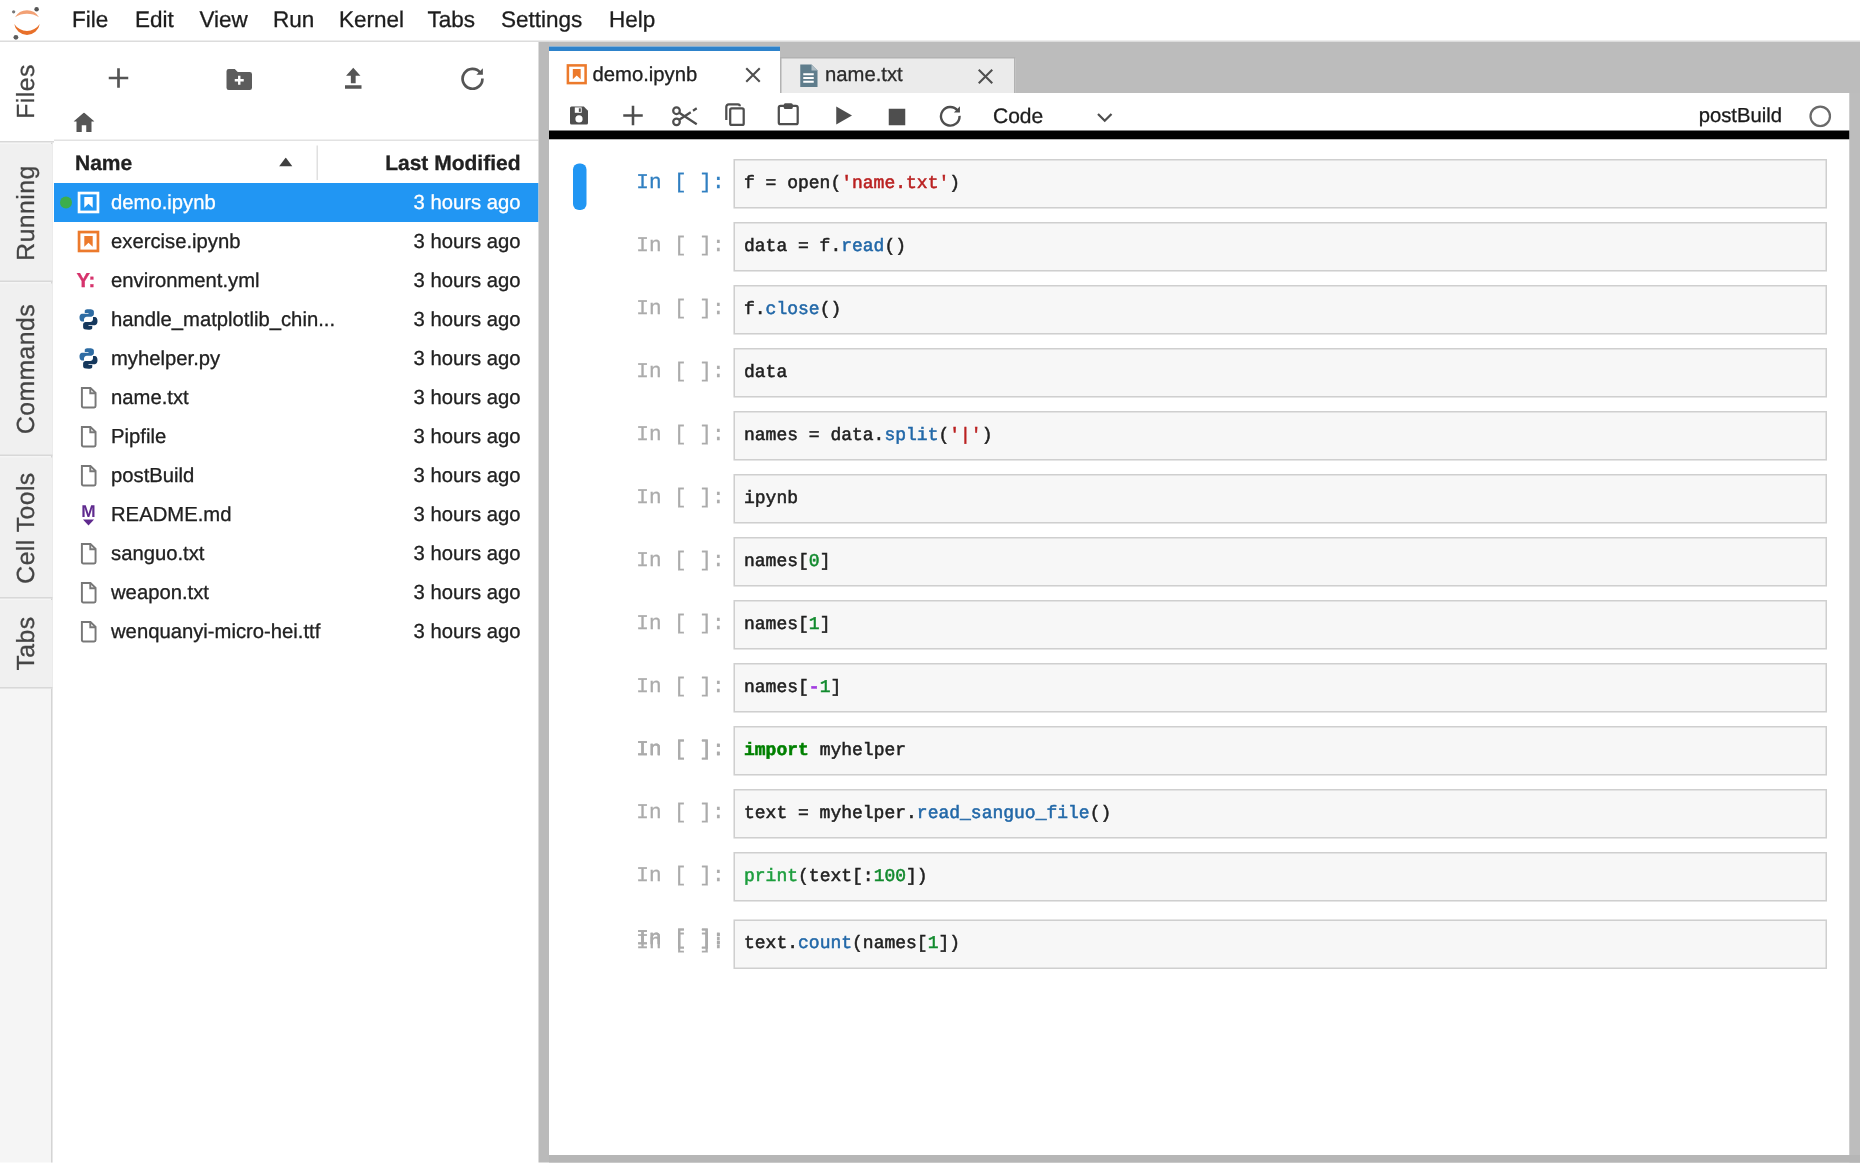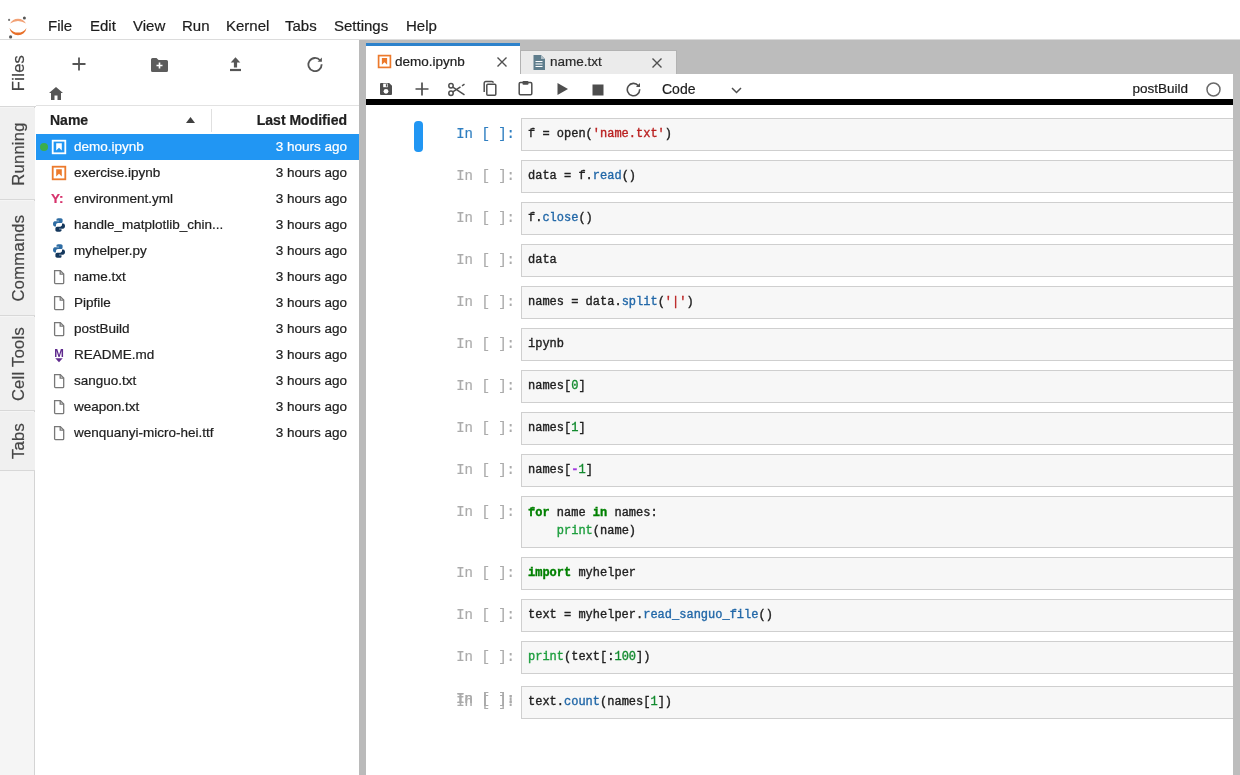--- a/index.html
+++ b/index.html
@@ -1,18 +1,18 @@
 <!DOCTYPE html>
 <html><head>
 <meta charset="utf-8">
 <style>
 * { margin:0; padding:0; box-sizing:border-box; }
 html,body { width:1240px; height:775px; overflow:hidden; background:#fff;
   font-family:"Liberation Sans", sans-serif; -webkit-text-stroke:0.2px; }
-#app { position:absolute; left:0; top:12px; width:1240px; height:584px;text-decoration:underline; }
+#app { position:absolute; left:0; top:0; width:1240px; height:584px;text-decoration:underline; }
 
 
 #menubar { position:absolute; left:0; top:0; width:1240px; height:28px;
   background:#fff; border-bottom:1px solid #dcdcdc; }
 #menubar .item { position:absolute; top:0; height:28px; line-height:28px;
   font-size:15px; color:#1d1d1d; }
 #logo { position:absolute; left:7px; top:3px; }
 
 
 #sidebar { position:absolute; left:0; top:28px; width:35px; height:747px;
@@ -57,21 +57,21 @@
 #toolbar { position:absolute; left:0; top:34px; width:867px; height:31px;
   background:#fff; border-bottom:6px solid #000000; }
 #tb2border { position:absolute; left:154px; top:34px; width:720px; height:1px; background:#bdbdbd; }
 #nb { position:absolute; left:0; top:65px; width:867px; height:678px;
   background:#fff; overflow:hidden; }
 #rightstrip { position:absolute; left:867px; top:34px; width:7px; height:713px; background:#bdbdbd; }
 #bottomstrip { position:absolute; left:0; top:742px; width:874px; height:5px; background:#b6b6b6; }
 
 
 #cells { position:absolute; left:0; top:13px; width:867px; }
-.cell { position:relative; margin-bottom:9px; padding-left:123px;margin-left:32px; }
+.cell { position:relative; margin-bottom:9px; padding-left:123px; }
 .prompt { position:absolute; left:0; top:8px; width:117px; text-align:right;
   font-family:"Liberation Mono", monospace; font-size:14px; line-height:17px; color:#ababab;
   white-space:pre; }
 .cell.active .prompt { color:#307fc1; }
 .input { border:1px solid #cfcfcf; background:#f7f7f7; padding:7px 6px;
   font-family:"Liberation Mono", monospace; font-size:12px; line-height:17px;
   color:#212121; white-space:pre; width:729px; -webkit-text-stroke:0.35px; }
 .collapser { position:absolute; left:16px; top:3px; width:9px; height:31px;
   border-radius:4px; background:#2196f3; }
 .kw { color:#008000; font-weight:bold; }
@@ -354,22 +354,20 @@
       <div class="cell">
             <div class="prompt">In [ ]:</div>
             <div class="input">names[<span class="nm">1</span>]</div>
           </div>
       <div class="cell">
             <div class="prompt">In [ ]:</div>
             <div class="input">names[<span class="op">-</span><span class="nm">1</span>]</div>
           </div>
       <div class="cell">
             <div class="prompt">In [ ]:</div>
-            <div class="input" style="line-height:18px;"><span class="kw">for</span> name <span class="kw">in</span> names:
-    <span class="bi">print</span>(name)</div>
           </div>
       <div class="cell">
             <div class="prompt">In [ ]:</div>
             <div class="input"><span class="kw">import</span> myhelper</div>
           </div>
       <div class="cell">
             <div class="prompt">In [ ]:</div>
             <div class="input">text = myhelper.<span class="pr">read_sanguo_file</span>()</div>
           </div>
       <div class="cell">

